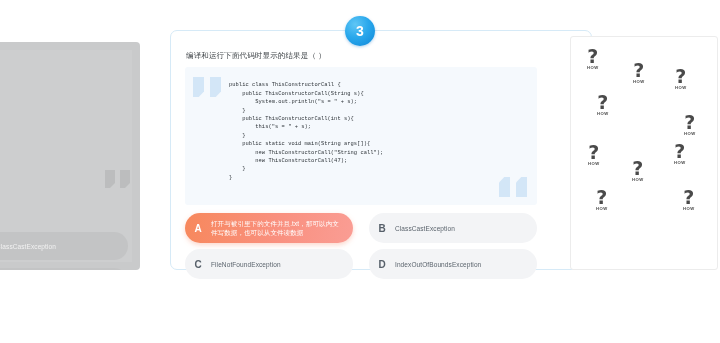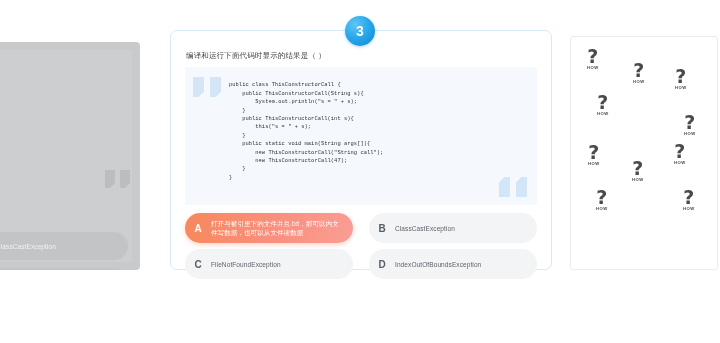--- a/index.html
+++ b/index.html
@@ -38,20 +38,21 @@
   .ghost-opt span{
     margin-left:32px;font-size:6.5px;color:#f2f2f2;letter-spacing:.1px;
     white-space:nowrap;
   }
 
   
   .main-card{
     position:absolute;left:170px;top:30px;width:380px;height:238px;
     background:#ffffff;border:1px solid #d6eaf7;border-radius:7px;
     box-shadow:0 0 0 0 rgba(0,0,0,0);
+    padding-left:40px;
   }
   .badge{
     position:absolute;left:345px;top:16px;width:30px;height:30px;border-radius:50%;
     background:radial-gradient(circle at 34% 28%,#5fc6f5 0%,#2aa8ec 45%,#0d86d8 100%);
     box-shadow:0 1px 3px rgba(25,120,200,.35);
     display:flex;align-items:center;justify-content:center;
     color:#ffffff;font-size:14px;font-weight:bold;z-index:5;
   }
   .q-title{
     position:absolute;left:15px;top:20px;

